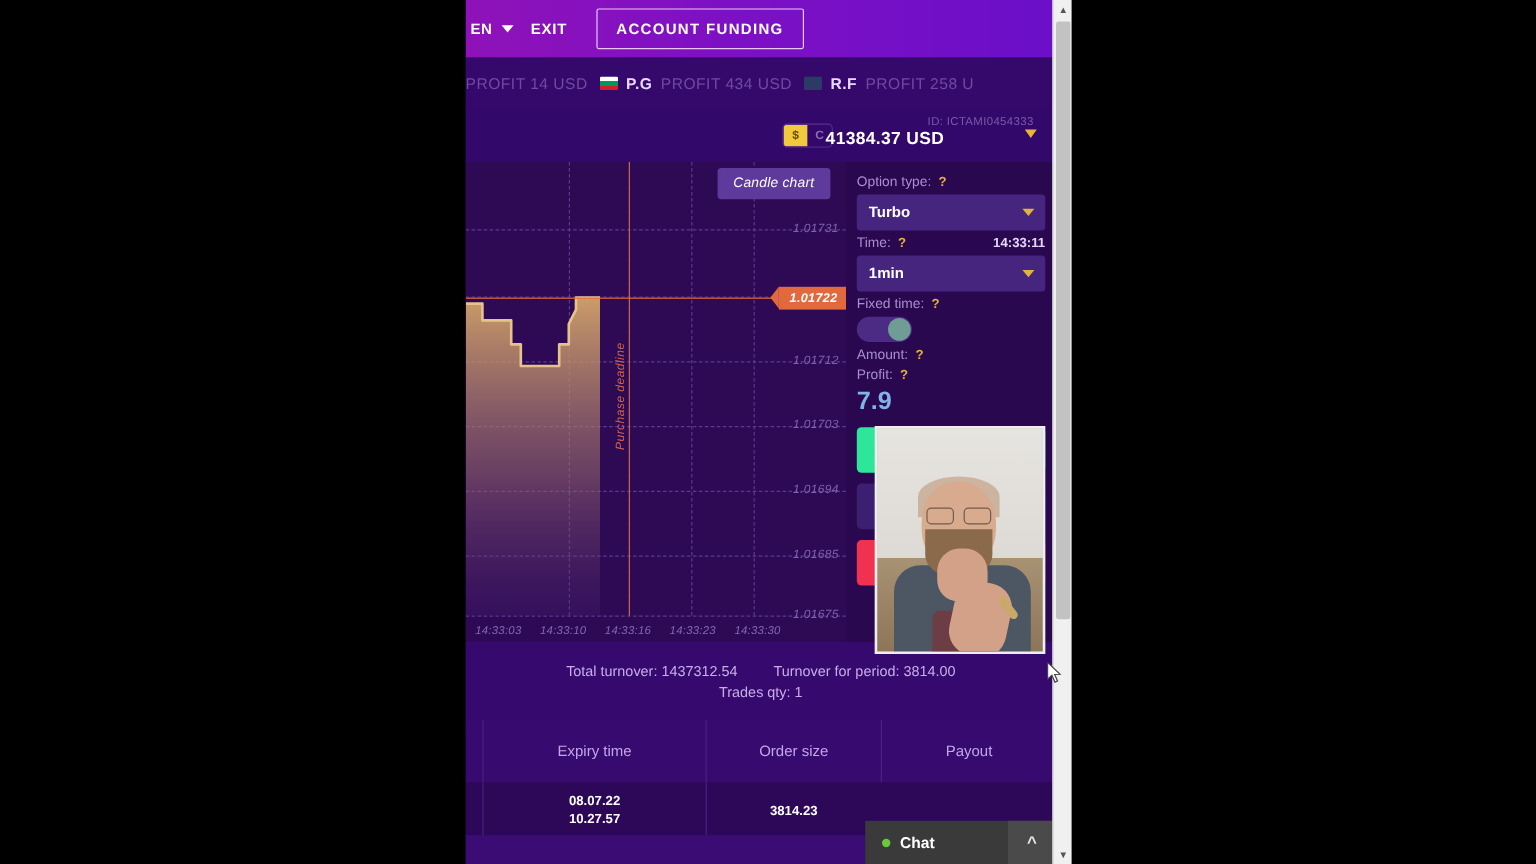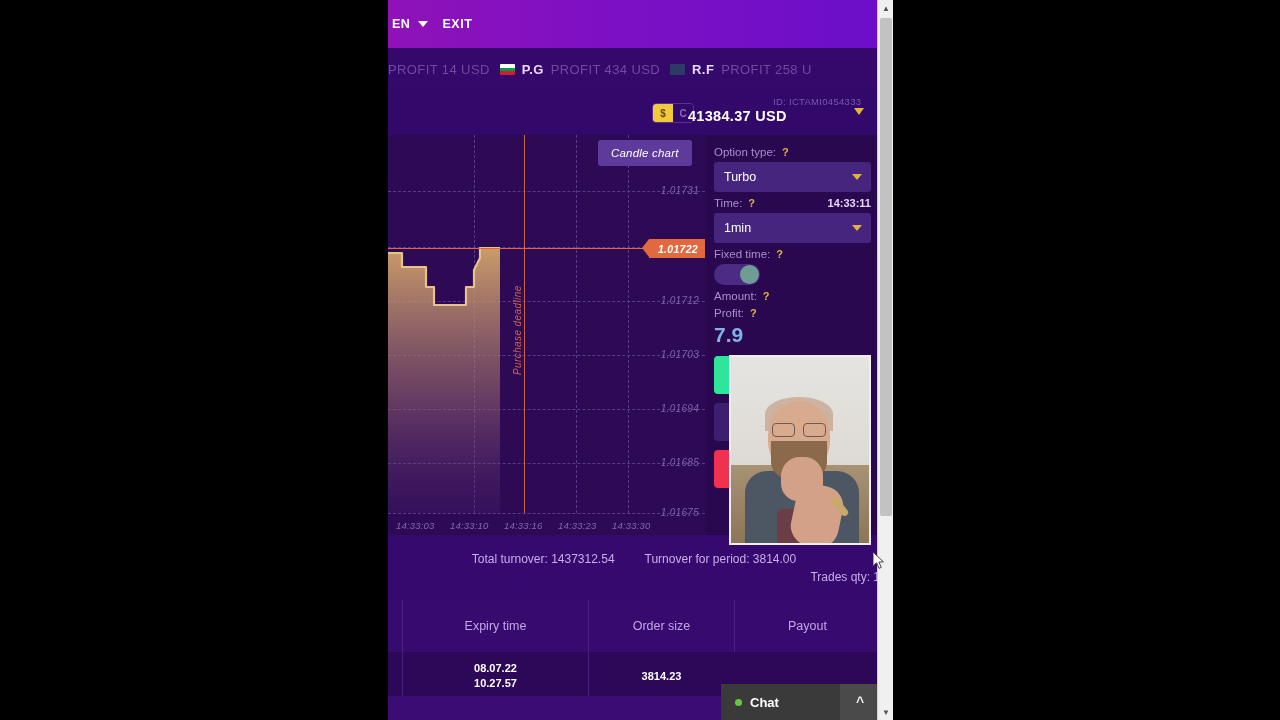--- a/index.html
+++ b/index.html
@@ -116,21 +116,21 @@
     position:absolute; left:317px; top:135px; width:175px; height:400px;
     background:#2a0850; padding:6px 9px 0 9px;
   }
   .plabel { color:#a98fd0; font-size:11.5px; margin:5px 0 4px 0;
             display:flex; align-items:center; gap:6px; }
   .qm { color:#e3b23c; font-size:11px; font-weight:bold; }
   .ptime { margin-left:auto; color:#e4d6f7; font-size:11px; font-weight:bold; }
   .select {
     position:relative; background:#46257f; border-radius:3px;
     height:30px; display:flex; align-items:center; padding:0 10px;
-    color:#fff; font-size:12.5px; font-weight:normal;
+    color:#fff; font-size:12.5px; font-weight:bold;
   }
   .select .dd {
     position:absolute; right:9px; top:12px; width:0;height:0;
     border-left:5px solid transparent;border-right:5px solid transparent;
     border-top:6px solid #e0b33d;
   }
   .switch {
     width:46px; height:21px; border-radius:11px; background:#4b2b84;
     position:relative; margin:4px 0 2px 0;
   }
@@ -180,21 +180,21 @@
   .wc-hand { position:absolute; left:50px; top:100px; width:42px; height:44px;
              border-radius:44% 44% 40% 40%; background:#d2a188; }
   .wc-arm  { position:absolute; left:62px; top:128px; width:48px; height:62px;
              background:#d2a188; border-radius:20px; transform:rotate(12deg); }
   .wc-band { position:absolute; left:98px; top:146px; width:22px; height:7px;
              background:#c9a96a; border-radius:4px; transform:rotate(52deg); }
 
   
   .turnover {
     position:absolute; left:0; top:535px; width:492px; height:76px;
-    background:#35096d; color:#c7aee8; font-size:12px; text-align:right;
+    background:#35096d; color:#c7aee8; font-size:12px; text-align:center;
     padding-top:16px; line-height:1.35;
   }
   .turnover .r1 { display:flex; justify-content:center; gap:30px; }
   .turnover .r2 { margin-top:2px; }
 
   
   .table { position:absolute; left:0; top:600px; width:492px; }
   .trow { display:flex; width:100%; }
   .thead { height:52px; background:#360a6e; }
   .tbody { height:48px; background:#2d0859; }
@@ -235,20 +235,21 @@
 
 <div id="stage">
   <div id="app">
 
     <div class="topnav">
       <div class="lang">
         <span>EN</span>
         <span class="chev"></span>
       </div>
       <div class="exit">EXIT</div>
+      <div class="fundbtn">ACCOUNT FUNDING</div>
     </div>
 
     <div class="ticker">
       <div class="tk">
         <span class="pf">PROFIT 14 USD</span>
       </div>
       <div class="tk">
         <span class="flag bg"></span>
         <span class="nm">P.G</span>
         <span class="pf">PROFIT 434 USD</span>

